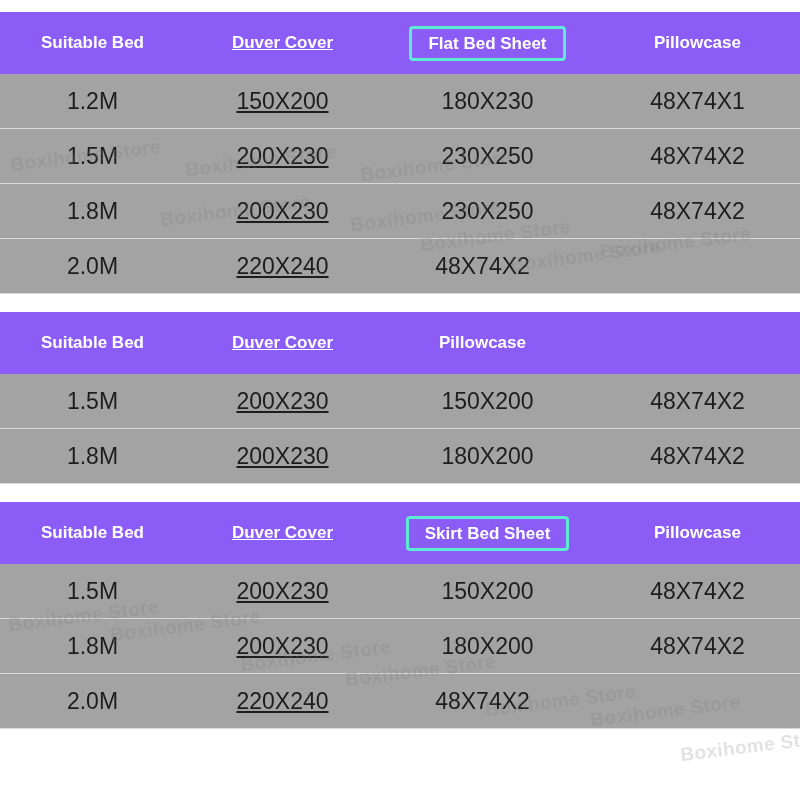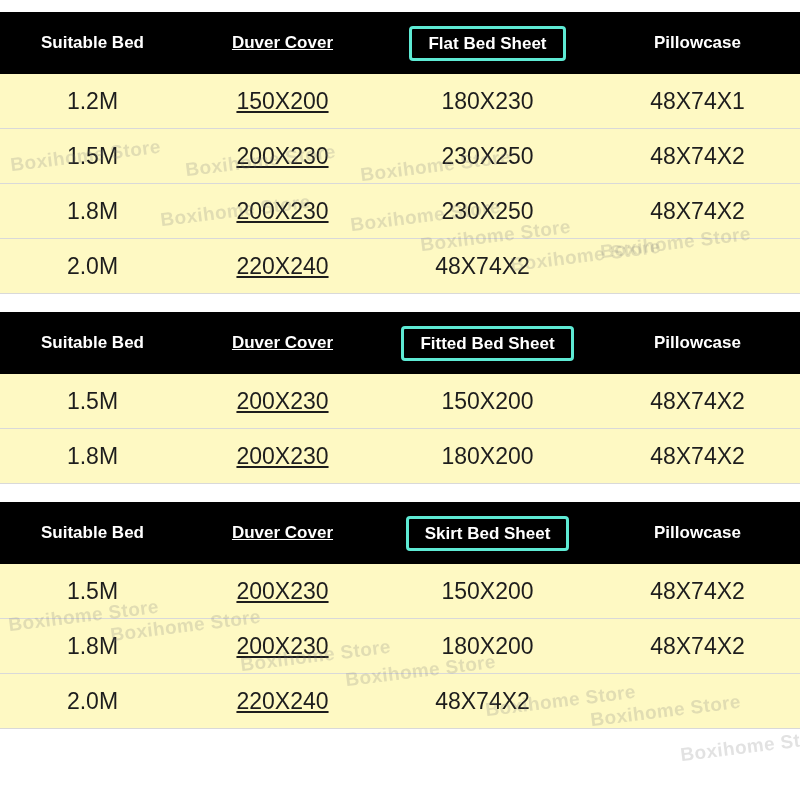--- a/index.html
+++ b/index.html
@@ -52,33 +52,33 @@
   }
 
   .row {
     display: flex;
     width: 800px;
     box-sizing: border-box;
     align-items: center;
   }
 
   .header-row {
-    background: #000000;
+    background: #8b5cf6;
     height: 62px;
     color: #ffffff;
   }
   .header-row .cell {
     font-size: 17px;
     font-weight: 600;
     color: #ffffff;
   }
 
   .data-row {
     height: 55px;
-    background: #fef9c3;
+    background: #a3a3a3;
     border-bottom: 1px solid #d9d9d9;
   }
   .data-row.first {
     border-top: none;
   }
   .data-row .cell {
     font-size: 23px;
     color: #1d1d1d;
     font-weight: 400;
   }
@@ -171,23 +171,20 @@
     </div>
 
     <div class="table-block">
       <div class="row header-row">
         <div class="cell c1">
             <span>Suitable Bed</span>
           </div>
         <div class="cell c2">
             <span>Duver Cover</span>
           </div>
-        <div class="cell c3">
-            <span class="highlight-box">Fitted Bed Sheet</span>
-          </div>
         <div class="cell c4">
             <span>Pillowcase</span>
           </div>
       </div>
       <div class="row data-row first">
         <div class="cell c1">1.5M</div>
         <div class="cell c2">200X230</div>
         <div class="cell c3">150X200</div>
         <div class="cell c4">48X74X2</div>
       </div>

